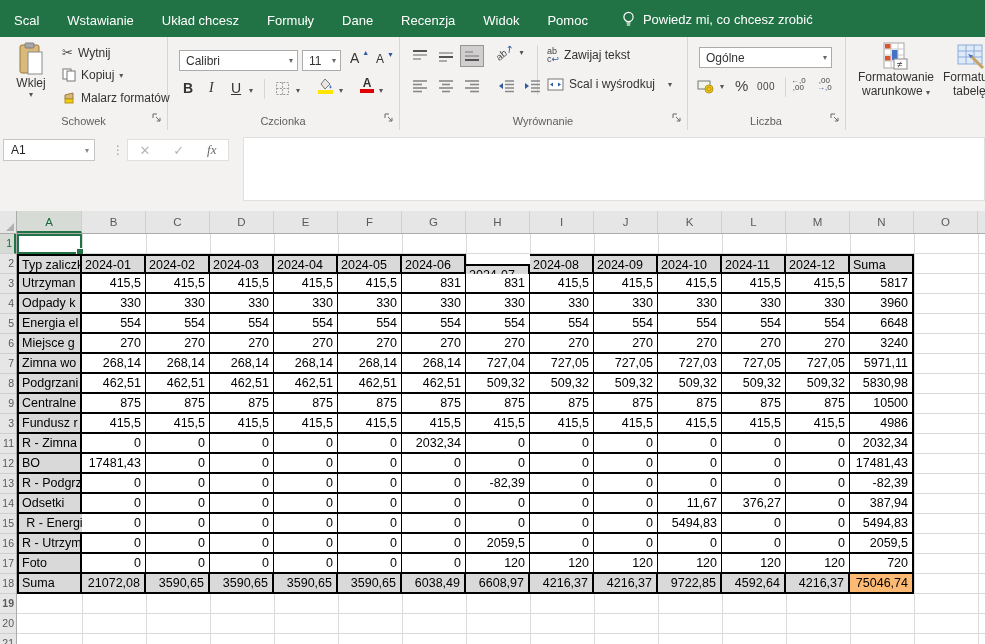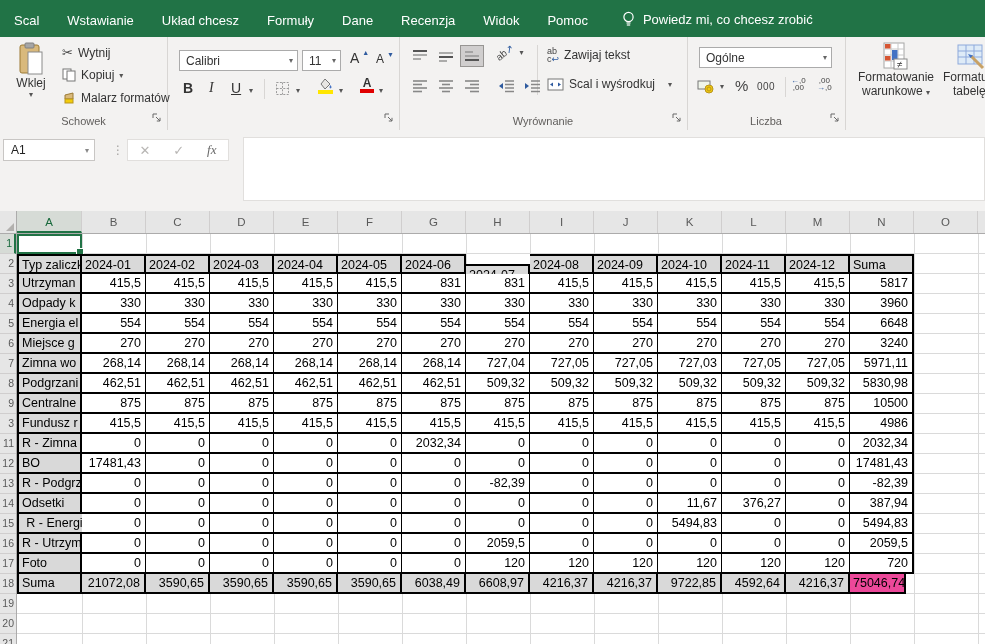--- a/index.html
+++ b/index.html
@@ -174,20 +174,21 @@
           </svg>
       </span>
       <span style="display:block;width:15px;height:4px;background:#FFE600;"></span>
     </div>
     <span class="ddarrow abs" style="left:172px;top:49px;">▾</span>
     <div class="rrow" style="left:193px;top:41px;flex-direction:column;gap:0;">
       <span style="font-size:12px;line-height:11px;color:#C00000;font-weight:bold;color:#333;">A</span>
       <span style="display:block;width:14px;height:4px;background:#E00000;"></span>
     </div>
     <span class="ddarrow abs" style="left:212px;top:49px;">▾</span>
+    <div class="group-label">Czcionka</div>
     <div class="launcher">
       <svg width="10" height="10" viewBox="0 0 10 10">
           <path d="M1 1 H5 M1 1 V5" stroke="#696969" fill="none"></path>
           <path d="M4 4 L8 8 M8 8 V4.8 M8 8 H4.8" stroke="#696969" fill="none"></path>
         </svg>
     </div>
   </div>
 
   <div class="group" style="left:399px;width:288px;">
     <div class="ribbtn abs" style="left:10px;top:9px;width:22px;height:20px;">
@@ -400,21 +401,21 @@
       <div class="rowhead" style="top: 160px; height: 20px; line-height: 19px;">9</div>
       <div class="rowhead" style="top: 180px; height: 20px; line-height: 19px;">3</div>
       <div class="rowhead" style="top: 200px; height: 20px; line-height: 19px;">11</div>
       <div class="rowhead" style="top: 220px; height: 20px; line-height: 19px;">12</div>
       <div class="rowhead" style="top: 240px; height: 20px; line-height: 19px;">13</div>
       <div class="rowhead" style="top: 260px; height: 20px; line-height: 19px;">14</div>
       <div class="rowhead" style="top: 280px; height: 20px; line-height: 19px;">15</div>
       <div class="rowhead" style="top: 300px; height: 20px; line-height: 19px;">16</div>
       <div class="rowhead" style="top: 320px; height: 20px; line-height: 19px;">17</div>
       <div class="rowhead" style="top: 340px; height: 20px; line-height: 19px;">18</div>
-      <div class="rowhead" style="top: 360px; height: 20px; line-height: 19px;">19</div>
+      <div class="rowhead" style="top: 360px; height: 20px; line-height: 19px; font-weight: bold;">19</div>
       <div class="rowhead" style="top: 380px; height: 20px; line-height: 19px;">20</div>
       <div class="rowhead" style="top: 400px; height: 20px; line-height: 19px;">21</div>
     </div>
   <div class="corner">
       <div class="tri"></div>
     </div>
   <div class="selbox">
     <div class="fillhandle"></div>
   </div>
   <div class="tablelayer">
@@ -648,15 +649,15 @@
       <div class="tcell" style="left: 193px; top: 320px; width: 64px; height: 20px; border-bottom: 2px solid rgb(0, 0, 0); border-right: 2px solid rgb(0, 0, 0); background: rgb(217, 217, 217); text-align: right;">3590,65</div>
       <div class="tcell" style="left: 257px; top: 320px; width: 64px; height: 20px; border-bottom: 2px solid rgb(0, 0, 0); border-right: 2px solid rgb(0, 0, 0); background: rgb(217, 217, 217); text-align: right;">3590,65</div>
       <div class="tcell" style="left: 321px; top: 320px; width: 64px; height: 20px; border-bottom: 2px solid rgb(0, 0, 0); border-right: 2px solid rgb(0, 0, 0); background: rgb(217, 217, 217); text-align: right;">3590,65</div>
       <div class="tcell" style="left: 385px; top: 320px; width: 64px; height: 20px; border-bottom: 2px solid rgb(0, 0, 0); border-right: 2px solid rgb(0, 0, 0); background: rgb(217, 217, 217); text-align: right;">6038,49</div>
       <div class="tcell" style="left: 449px; top: 320px; width: 64px; height: 20px; border-bottom: 2px solid rgb(0, 0, 0); border-right: 2px solid rgb(0, 0, 0); background: rgb(217, 217, 217); text-align: right;">6608,97</div>
       <div class="tcell" style="left: 513px; top: 320px; width: 64px; height: 20px; border-bottom: 2px solid rgb(0, 0, 0); border-right: 2px solid rgb(0, 0, 0); background: rgb(217, 217, 217); text-align: right;">4216,37</div>
       <div class="tcell" style="left: 577px; top: 320px; width: 64px; height: 20px; border-bottom: 2px solid rgb(0, 0, 0); border-right: 2px solid rgb(0, 0, 0); background: rgb(217, 217, 217); text-align: right;">4216,37</div>
       <div class="tcell" style="left: 641px; top: 320px; width: 64px; height: 20px; border-bottom: 2px solid rgb(0, 0, 0); border-right: 2px solid rgb(0, 0, 0); background: rgb(217, 217, 217); text-align: right;">9722,85</div>
       <div class="tcell" style="left: 705px; top: 320px; width: 64px; height: 20px; border-bottom: 2px solid rgb(0, 0, 0); border-right: 2px solid rgb(0, 0, 0); background: rgb(217, 217, 217); text-align: right;">4592,64</div>
       <div class="tcell" style="left: 769px; top: 320px; width: 64px; height: 20px; border-bottom: 2px solid rgb(0, 0, 0); border-right: 2px solid rgb(0, 0, 0); background: rgb(217, 217, 217); text-align: right;">4216,37</div>
-      <div class="tcell" style="left: 833px; top: 320px; width: 56px; height: 20px; border-bottom: 2px solid rgb(0, 0, 0); border-right: 2px solid rgb(0, 0, 0); background: #ec4899; text-align: right;">75046,74</div>
+      <div class="tcell" style="left: 833px; top: 320px; width: 64px; height: 20px; border-bottom: 2px solid rgb(0, 0, 0); border-right: 2px solid rgb(0, 0, 0); background: #fdba74; text-align: right;">75046,74</div>
     </div>
 </div>
 
 </body></html>

